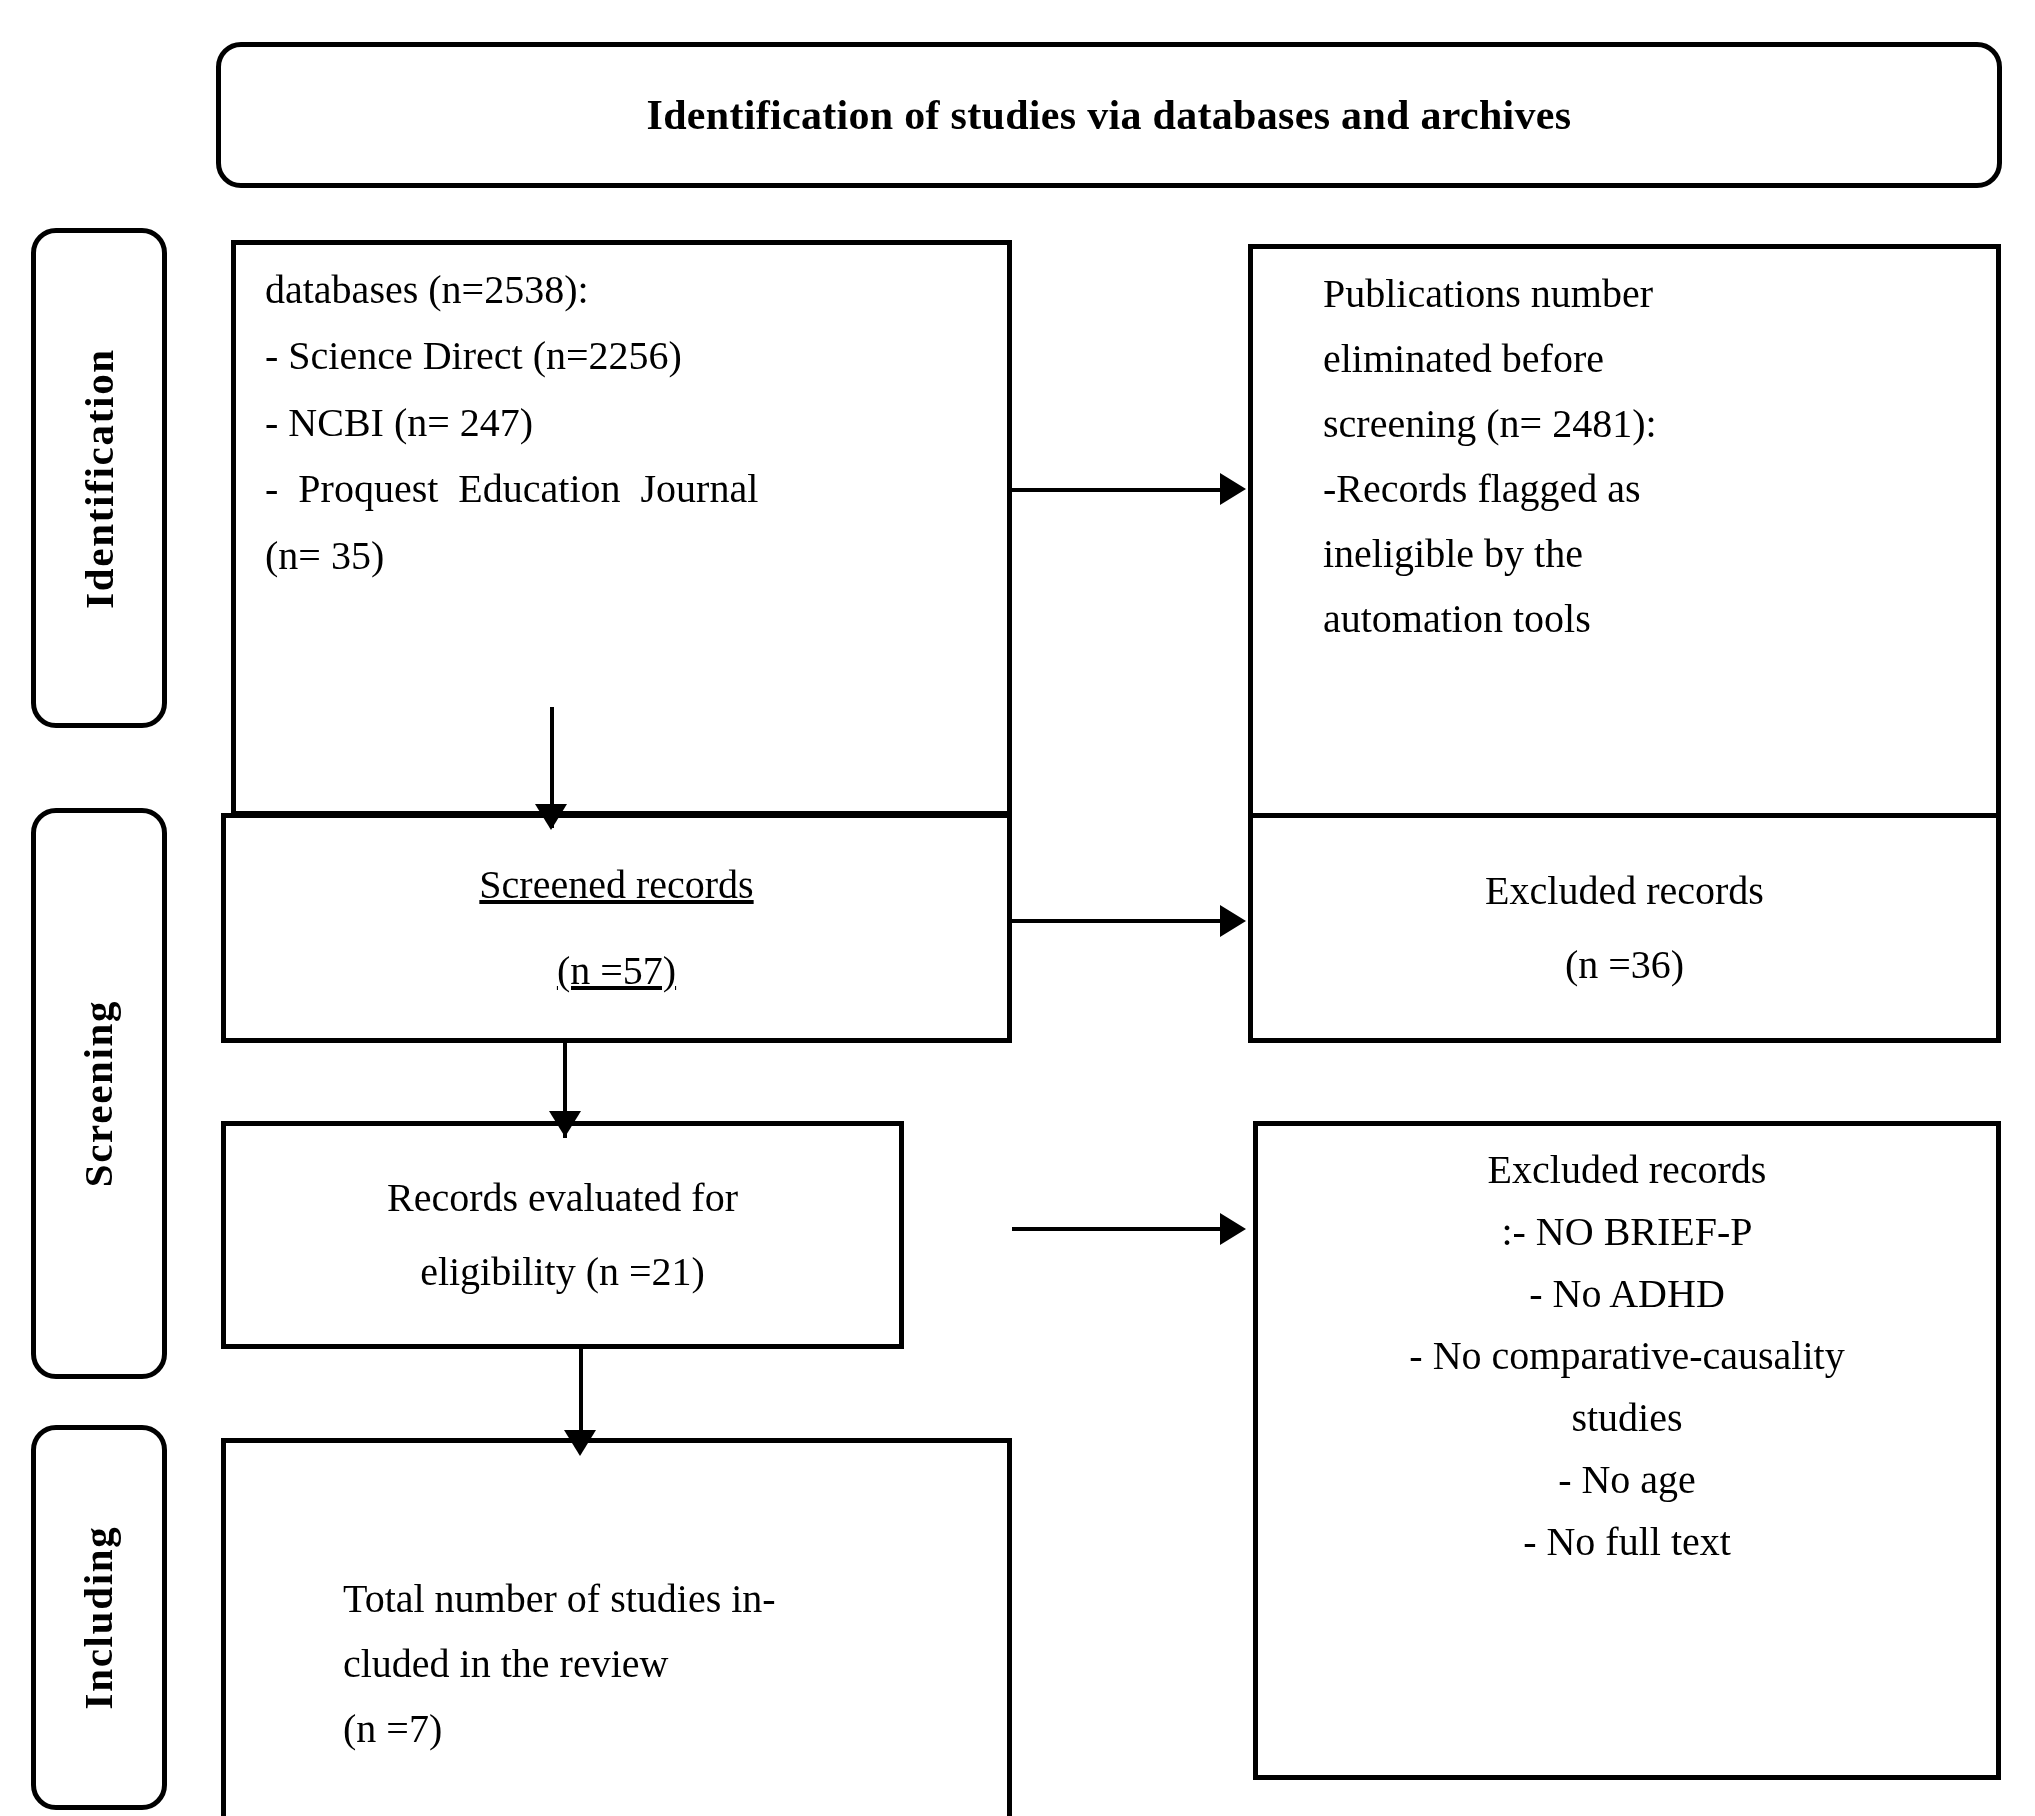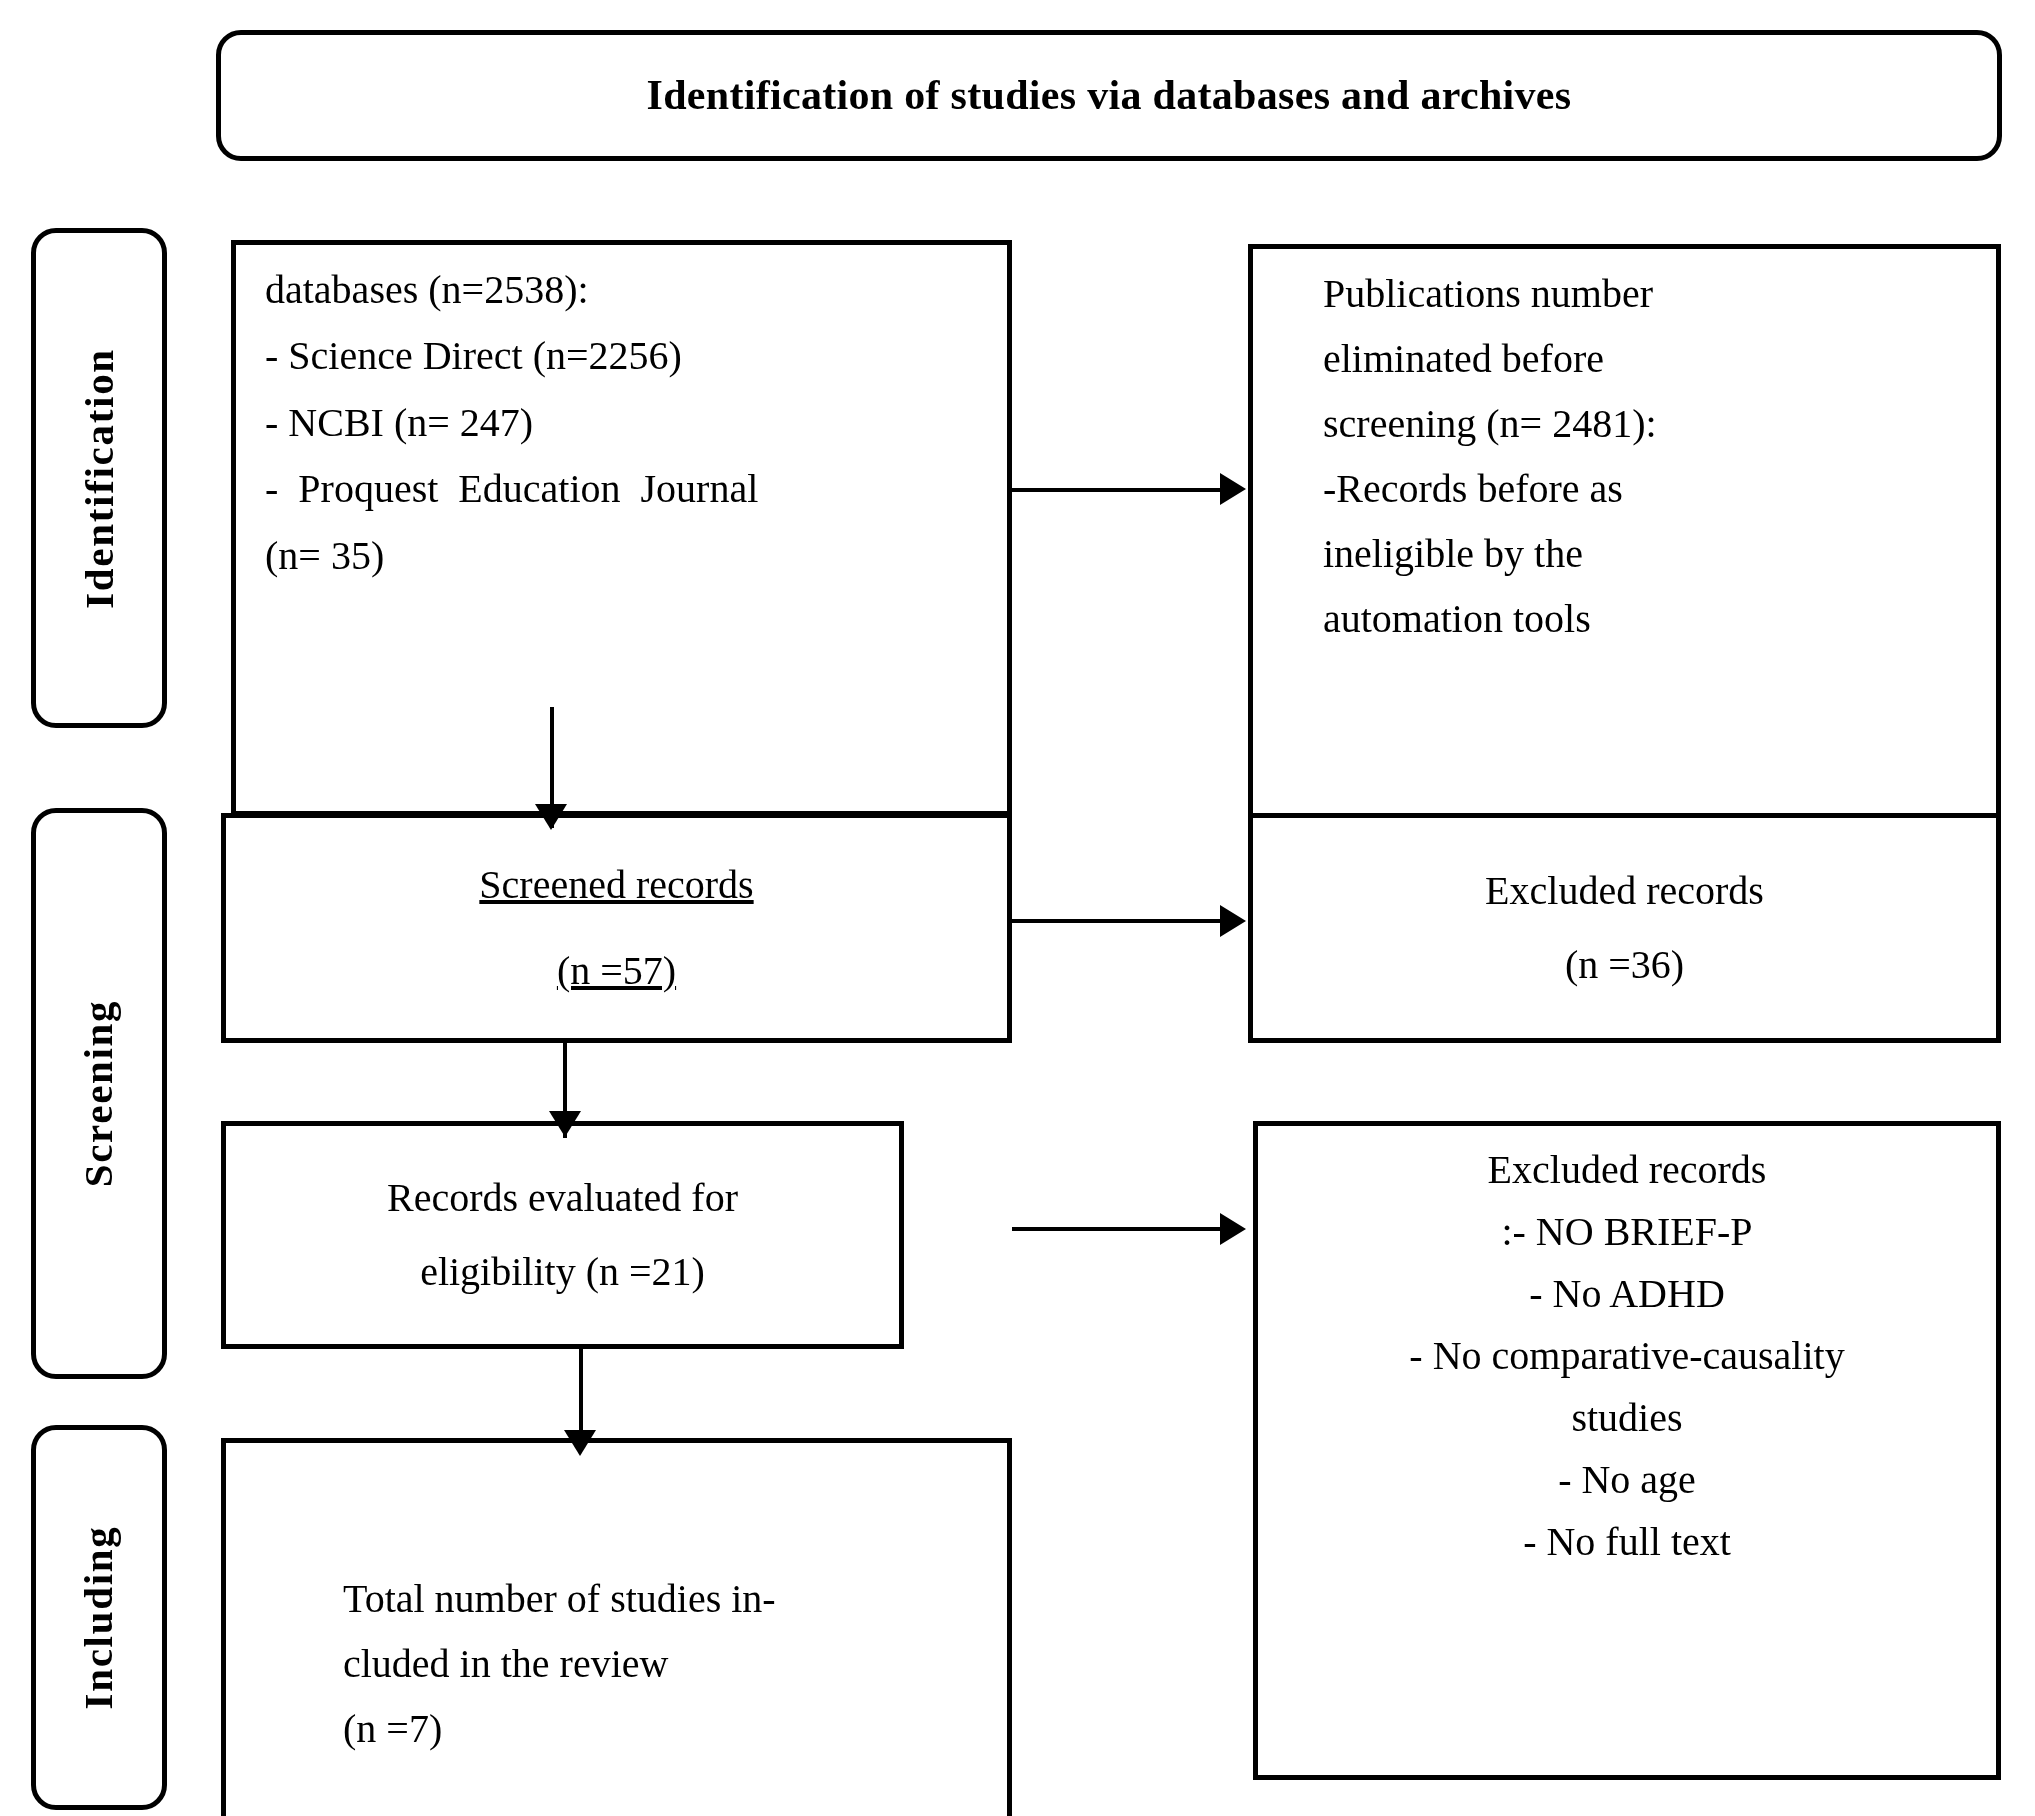--- a/index.html
+++ b/index.html
@@ -29,23 +29,23 @@
     position: absolute;
     box-sizing: border-box;
     background: #ffffff;
     border: 5px solid #000000;
     border-radius: 25px;
   }
 
   
   #header-banner {
     left: 216px;
-    top: 30px;
+    top: 42px;
     width: 1786px;
-    height: 131px;
+    height: 146px;
     display: flex;
     align-items: center;
     justify-content: center;
   }
   #header-banner .title-text {
     font-size: 42px;
     font-weight: bold;
     letter-spacing: 0.3px;
     text-align: center;
     line-height: 1.1;
@@ -263,21 +263,21 @@
     <div class="line">- Science Direct (n=2256)</div>
     <div class="line">- NCBI (n= 247)</div>
     <div class="line">-  Proquest  Education  Journal</div>
     <div class="line">(n= 35)</div>
   </div>
 
   <div id="box-publications-eliminated" class="boxed content-box">
     <div class="line">Publications number</div>
     <div class="line">eliminated before</div>
     <div class="line">screening (n= 2481):</div>
-    <div class="line">-Records before as</div>
+    <div class="line">-Records flagged as</div>
     <div class="line">ineligible by the</div>
     <div class="line">automation tools</div>
   </div>
 
   <div id="box-screened-records" class="boxed content-box">
     <div class="line">Screened records</div>
     <div class="line">(n =57)</div>
   </div>
 
   <div id="box-excluded-small" class="boxed content-box">

